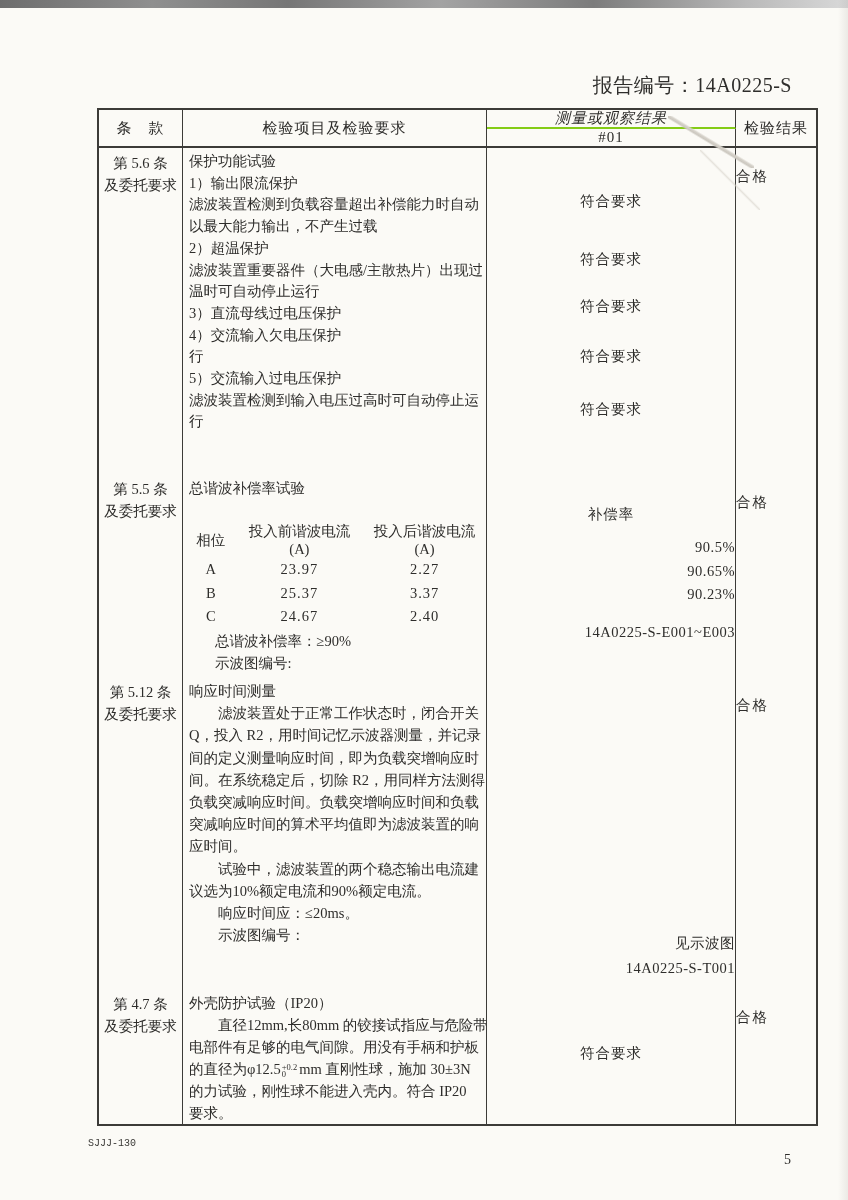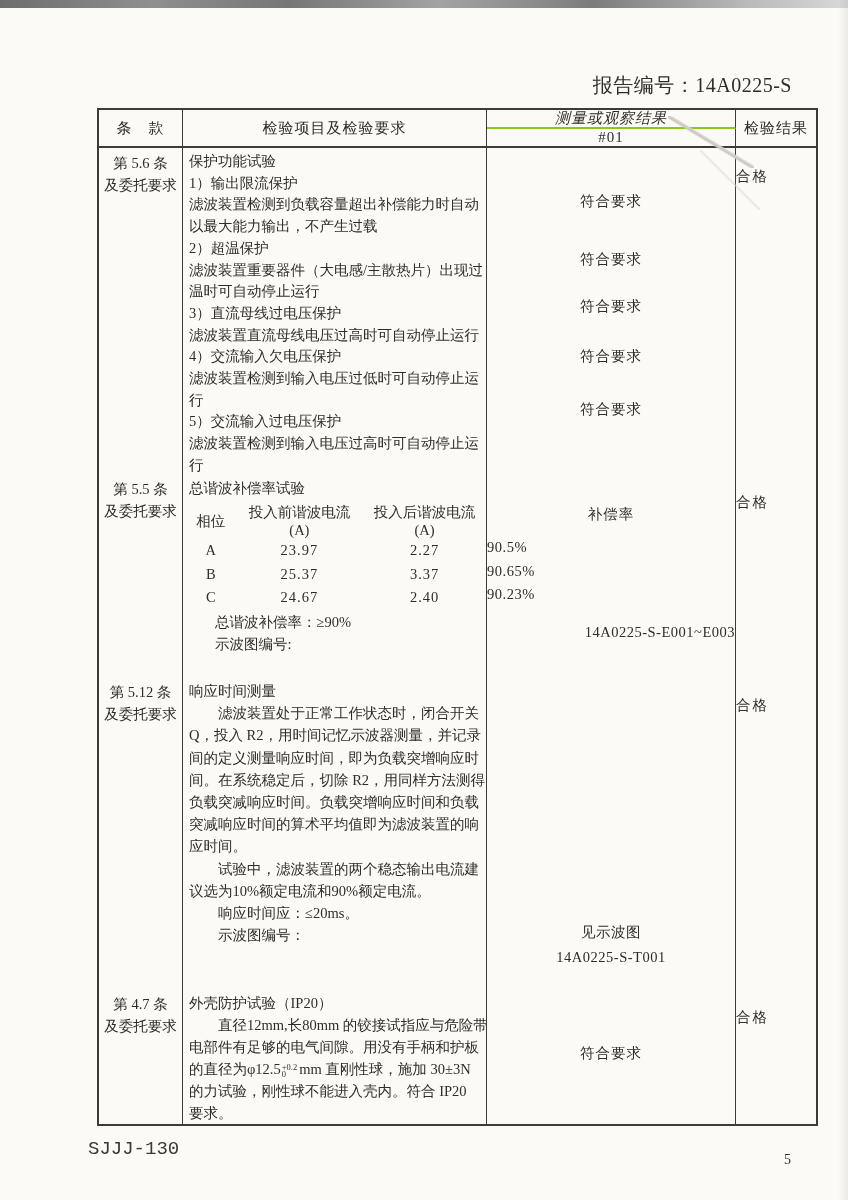--- a/index.html
+++ b/index.html
@@ -48,48 +48,48 @@
   .lines56 > div{ line-height:21.7px; white-space:pre; }
   .lines512 > div{ line-height:22.2px; white-space:pre; }
   .lines47 > div{ line-height:22px; white-space:pre; }
   .verd{ text-align:left;padding-top:19px;letter-spacing:2px; }
   .res{ position:absolute;left:0;width:100%;text-align:center;letter-spacing:1px; }
   .r56 > div{ position:absolute;left:0;width:100%;text-align:center;letter-spacing:1px; }
   .r56 > div:nth-child(1){top:44px;} .r56 > div:nth-child(2){top:102px;}
   .r56 > div:nth-child(3){top:149px;} .r56 > div:nth-child(4){top:199px;}
   .r56 > div:nth-child(5){top:252px;}
   
-  .ht-head{display:flex;margin-top:4px;}
+  .ht-head{display:flex;margin-top:23px;}
   .ht-head .ph{width:44px;text-align:center;align-self:center;}
   .ht-head .hcol{width:135px;text-align:center;line-height:18px;}
   .ht-head .hcol2{width:118px;text-align:center;line-height:18px;}
   .ht-rows > div{display:flex;line-height:23.5px;}
   .ht-rows .p{width:44px;text-align:center;}
   .ht-rows .b{width:135px;text-align:center;letter-spacing:1px;}
   .ht-rows .a{width:118px;text-align:center;letter-spacing:1px;}
   .s55-req{margin:1px 0 0 26px;line-height:22px;}
   .s55-wave{margin:0 0 0 26px;line-height:22px;}
   .rate-head{top:31px;}
-  .rate-list{position:absolute;left:0;width:100%;top:62px;text-align:left;line-height:23.5px;letter-spacing:.5px;font-family:Liberation Serif, serif;}
+  .rate-list{position:absolute;left:0;width:100%;top:62px;text-align:right;line-height:23.5px;letter-spacing:.5px;font-family:Liberation Serif, serif;}
   .wave55{top:150px;letter-spacing:.5px;text-align:right;}
-  .resp512{position:absolute;left:0;width:100%;top:243px;text-align:center;line-height:25px;letter-spacing:.5px;}
+  .resp512{position:absolute;left:0;width:100%;top:254px;text-align:right;line-height:25px;letter-spacing:.5px;}
   .res47{top:55px;}
   .tol{display:inline-block;vertical-align:-3px;line-height:1;margin:0 2px 0 1px;}
   .tol span{display:block;font-size:8.5px;line-height:7.5px;text-align:left;}
   .crease{
     position:absolute;left:668px;top:116px;width:86px;height:52px;pointer-events:none;
     background:linear-gradient(to top right,rgba(0,0,0,0) 47%,#ccc8c0 49%,#d6d2ca 51%,rgba(0,0,0,0) 53%);
   }
   .crease2{
     position:absolute;left:700px;top:150px;width:60px;height:60px;pointer-events:none;opacity:.6;
     background:linear-gradient(to top right,rgba(0,0,0,0) 48%,#d8d4cc 50%,rgba(0,0,0,0) 52%);
   }
   .footer-code{
     position:absolute;left:88px;top:1138px;
-    font-family:"Liberation Mono","DejaVu Sans Mono",monospace;font-size:19px;color:#3a3936;
+    font-family:"Liberation Mono","DejaVu Sans Mono",monospace;font-size:10px;color:#3a3936;
   }
   .page-num{ position:absolute;left:784px;top:1152px;font-size:14px; }
 </style>
 </head>
 <body>
 
 <div>
   <div class="scan-band"></div>
   <div class="edge-shade"></div>
 
@@ -112,23 +112,21 @@
         <div class="lines56">
 
         <div>保护功能试验</div>
             <div>1）输出限流保护</div>
             <div>滤波装置检测到负载容量超出补偿能力时自动</div>
             <div>以最大能力输出，不产生过载</div>
             <div>2）超温保护</div>
             <div>滤波装置重要器件（大电感/主散热片）出现过</div>
             <div>温时可自动停止运行</div>
             <div>3）直流母线过电压保护</div>
-            <div>滤波装置直流母线电压过高时可自动停止运行</div>
             <div>4）交流输入欠电压保护</div>
-            <div>滤波装置检测到输入电压过低时可自动停止运</div>
             <div>行</div>
             <div>5）交流输入过电压保护</div>
             <div>滤波装置检测到输入电压过高时可自动停止运</div>
             <div>行</div>
           </div>
       </div>
       <div class="cell co3 ro3 br">
         <div class="r56">
 
         <div>符合要求</div>

